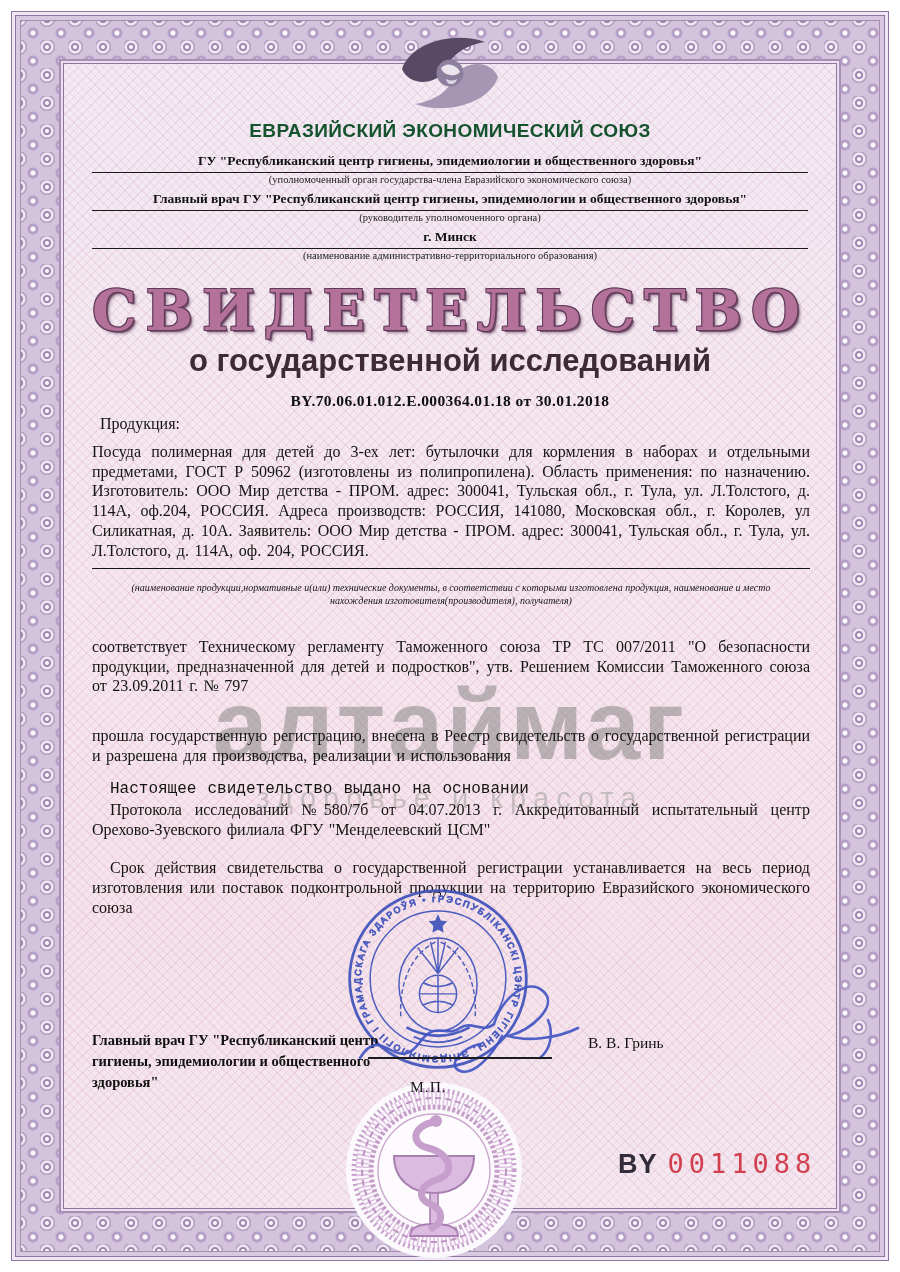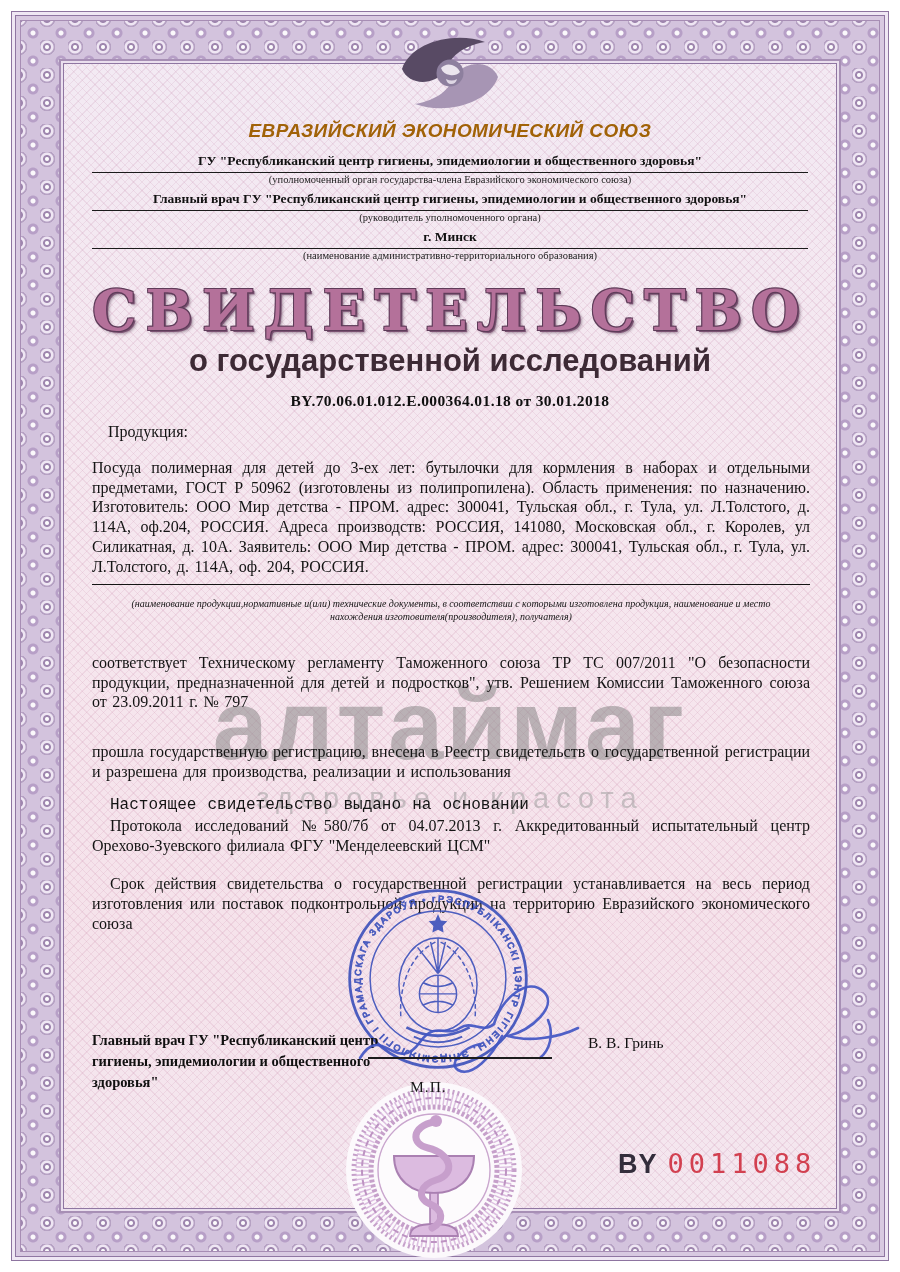--- a/index.html
+++ b/index.html
@@ -36,39 +36,39 @@
     font-family:"Liberation Sans",sans-serif;font-weight:bold;font-size:99px;
     letter-spacing:3px;color:#7f7f7f;opacity:.5;white-space:nowrap;}
   .wm-sub{position:absolute;left:50%;top:782px;transform:translateX(-50%);z-index:2;
     font-family:"Liberation Sans",sans-serif;font-size:29px;letter-spacing:7px;
     color:#9a9a9a;opacity:.5;white-space:nowrap;}
 
   
   .text-col{position:absolute;left:92px;right:92px;top:30px;z-index:3;text-align:center;}
   .logo{display:block;margin:0 auto;}
   .union-title{margin-top:4px;font-family:"Liberation Sans",sans-serif;font-weight:bold;
-    font-size:19px;letter-spacing:.4px;color:#a16207;font-style:italic;}
+    font-size:19px;letter-spacing:.4px;color:#14532d;}
   .field{margin-top:11px;}
   .field + .field{margin-top:6px;}
   .field-value{font-weight:bold;font-size:13.5px;line-height:1.25;color:#111;}
   .field-rule{border-top:1.5px solid #1b1b1b;margin-top:2px;}
   .field-caption{font-size:10.5px;margin-top:1px;color:#222;}
   .doc-title{margin-top:18px;font-family:"DejaVu Serif",serif;font-weight:bold;
     font-size:56px;line-height:1.12;letter-spacing:9px;color:#b4719a;
     text-shadow:-1px -1px 0 #5e3c59, 1px -1px 0 #5e3c59, -1px 1px 0 #5e3c59,
       1px 1px 0 #5e3c59, 2px 2px 0 #7a5272, 3px 3px 3px rgba(60,30,55,.45);}
   .doc-subtitle{margin-top:2px;font-family:"Liberation Sans",sans-serif;font-weight:bold;
     font-size:31px;color:#3d2a35;}
   .doc-number{margin-top:13px;font-weight:bold;font-size:15.5px;letter-spacing:.4px;color:#101010;}
 
   
   .body-col{position:absolute;left:92px;right:90px;top:406px;z-index:3;
     font-size:16px;line-height:1.24;color:#141414;}
   .p{margin:0;text-align:justify;text-align-last:left;word-spacing:1.5px;}
-  .p-label{margin:16px;text-align:left;}
+  .p-label{margin:8px;text-align:left;}
   .body-rule{border-top:1.8px solid #141414;margin:7px 0 2px;}
   .p-caption{margin:12px 14px;font-style:italic;font-size:10px;line-height:1.3;
     text-align:center;text-align-last:center;word-spacing:0;}
   .mt13{margin-top:30px;} .mt17{margin-top:14px;font-family:Liberation Mono, monospace;} .mt3{margin-top:3px;} .mt19{margin-top:19px;}
   .ind{text-indent:18px;}
 
   
   .signer-title{position:absolute;left:92px;top:1030px;width:305px;z-index:4;
     font-weight:bold;font-size:14.5px;line-height:1.45;text-align:left;color:#101010;}
   .sig-rule{position:absolute;left:368px;top:1057px;width:184px;z-index:5;

